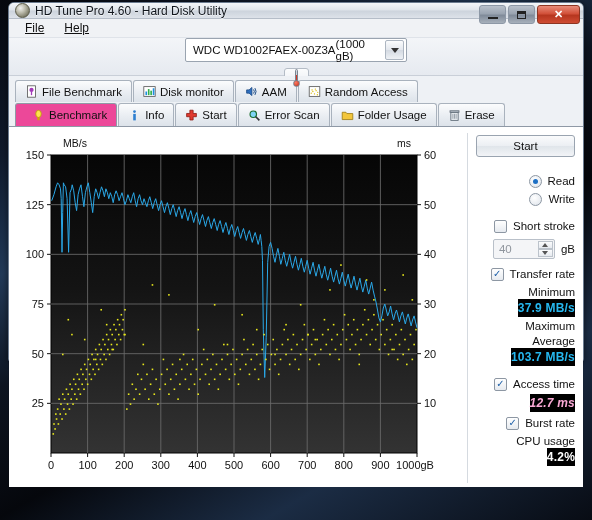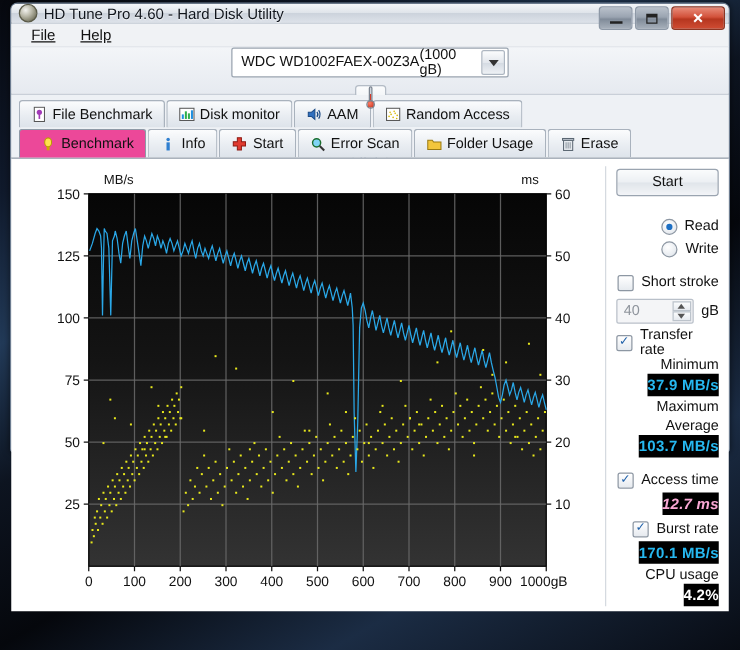--- a/index.html
+++ b/index.html
@@ -162,21 +162,21 @@
     position: relative; z-index: 3; padding-left: 16px;
   }
   .tab .ti { width: 13px; height: 13px; flex: none; display:block; }
 
   
   .content {
     flex: 1;
     background: #fff;
     border-top: 1px solid #8f99a6;
     display: flex;
-    padding: 6px 4px 4px 20px;
+    padding: 6px 4px 4px 0;
     position: relative;
   }
   .graph-panel { width: 456px; position: relative; }
   .side-panel {
     flex: 1; padding: 2px 4px 0 8px;
     border-left: 1px solid #d5dae0;
     margin-left: 2px;
     display: flex; flex-direction: column; align-items: flex-end;
   }
 
@@ -822,21 +822,20 @@
         <div class="check-row">
           <span class="cbox">✓</span>
           <span class="lbl">Access time</span>
         </div>
         <div class="stat-box yellow">12.7 ms</div>
 
         <div class="check-row" style="margin-top:2px;">
           <span class="cbox">✓</span>
           <span class="lbl">Burst rate</span>
         </div>
-        <div class="stat-box cyan">170.1 MB/s</div>
 
         <div class="stat-label">CPU usage</div>
         <div class="stat-box white">4.2%</div>
       </div>
 
     </div>
   </div>
 </div>
 
 </body></html>

